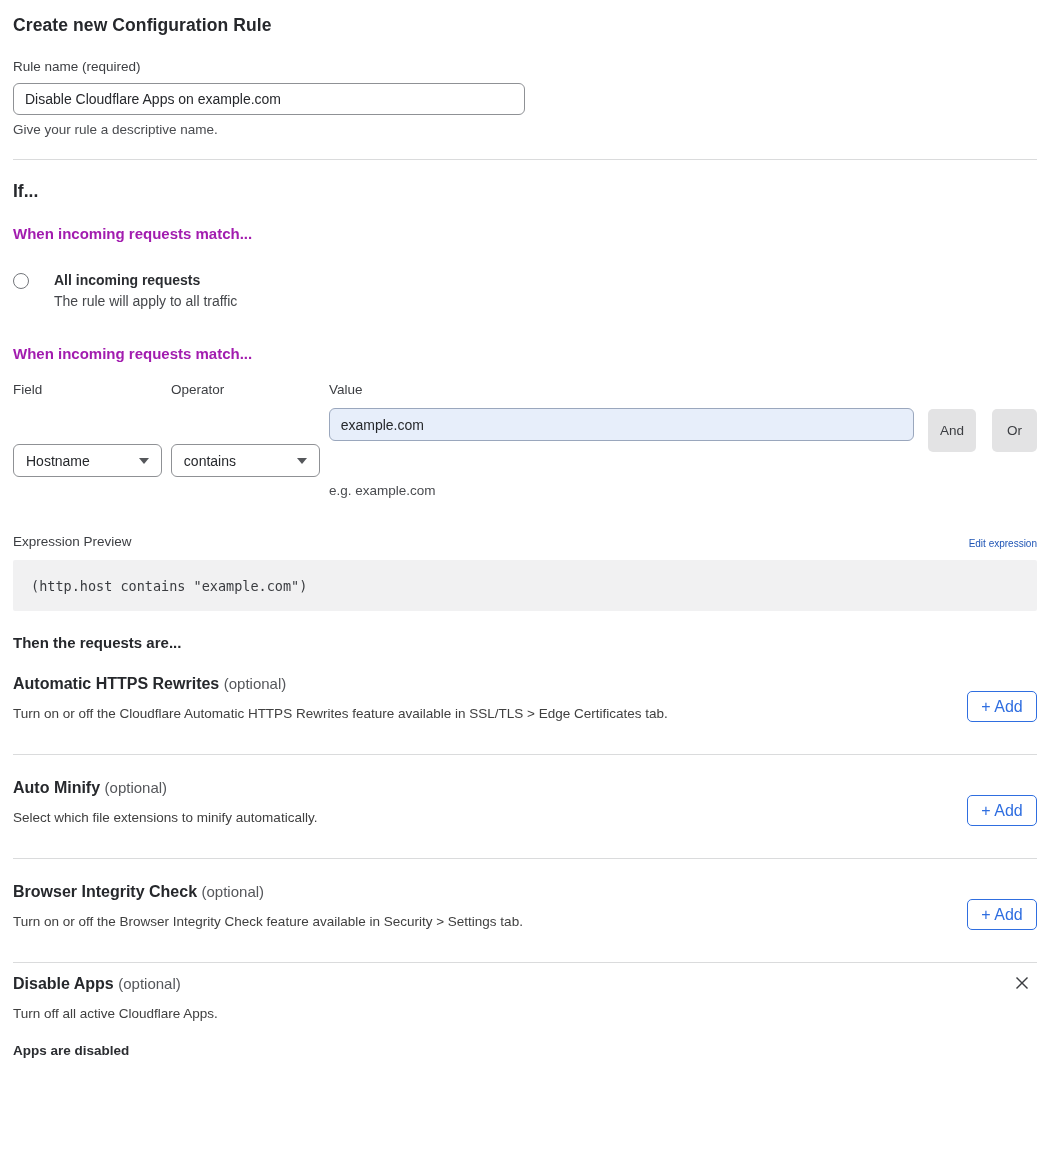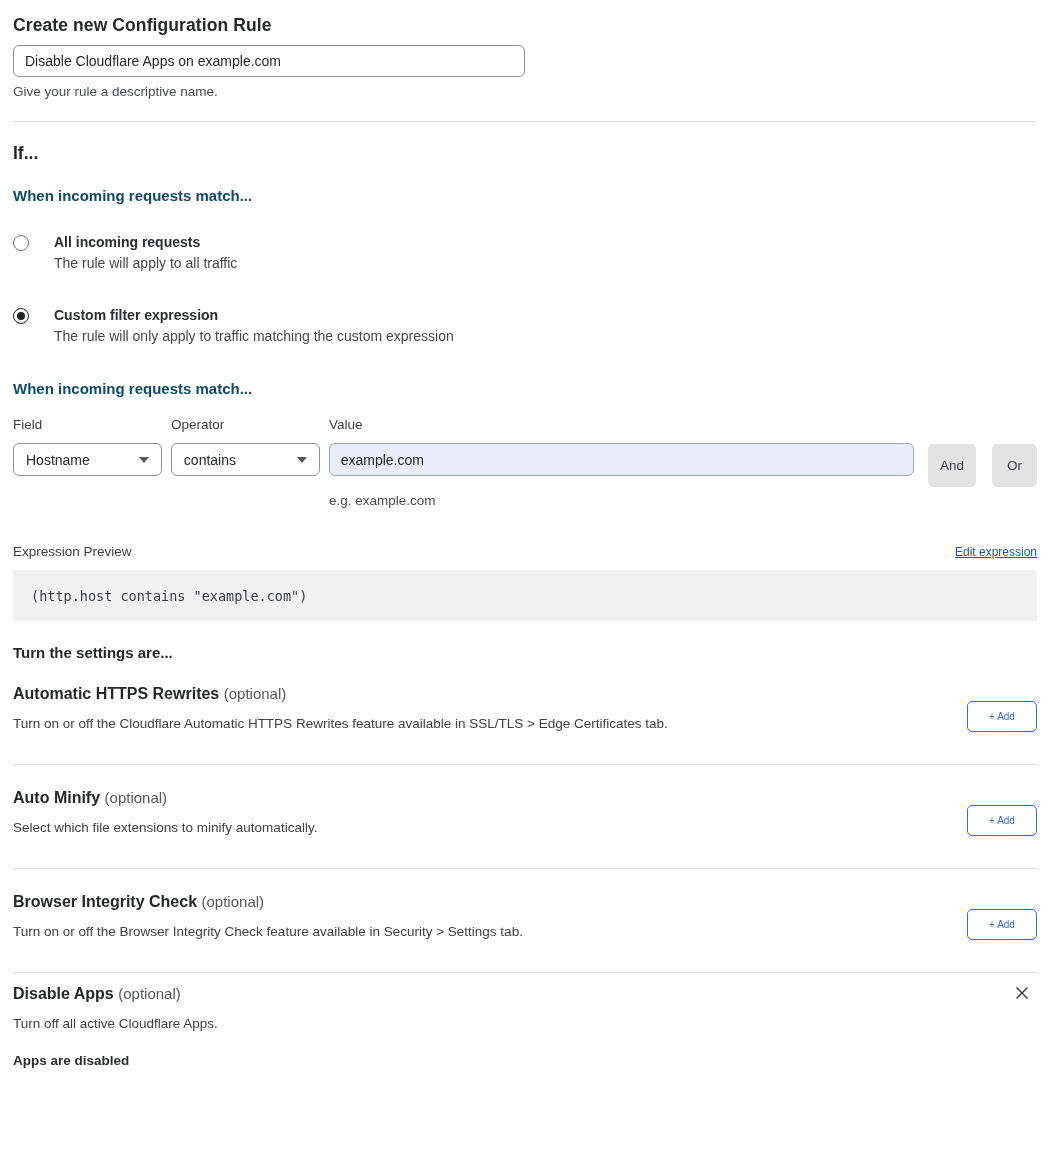--- a/index.html
+++ b/index.html
@@ -55,21 +55,21 @@
   .if-heading {
     margin-top: 21px;
     font-size: 17.5px;
     font-weight: 700;
     color: #26282c;
   }
   .match-heading {
     margin-top: 23px;
     font-size: 15px;
     font-weight: 700;
-    color: #0c4a6e;
+    color: #a21caf;
   }
 
   .radio-option { display: flex; margin-top: 30px; cursor: pointer; }
   .radio-option + .radio-option { margin-top: 36px; }
   .radio-circle {
     flex: 0 0 auto;
     width: 16px; height: 16px;
     border: 1.5px solid #73767b;
     border-radius: 50%;
     margin-top: 1px;
@@ -102,20 +102,21 @@
     border-radius: 6px;
     background: #fff;
     display: flex;
     align-items: center;
     justify-content: space-between;
     padding: 0 12px;
     margin-right: 9px;
     font-size: 14px;
     color: #26282c;
     cursor: pointer;
+    margin-top: 36px;
   }
   .chevron-down {
     width: 0; height: 0;
     border-left: 5px solid transparent;
     border-right: 5px solid transparent;
     border-top: 6px solid #55575b;
   }
   .value-input {
     width: 586px; height: 33px;
     border: 1px solid #9aa7bd;
@@ -145,23 +146,22 @@
   .value-hint { margin-top: 6px; margin-left: 316px; font-size: 13.5px; color: #494b4f; }
 
   .preview-header {
     margin-top: 36px;
     display: flex;
     align-items: flex-end;
     justify-content: space-between;
   }
   .preview-label { font-size: 13.5px; color: #3c3e42; }
   .edit-expression-link {
-    font-size: 12px;
+    font-size: 10px;
     color: #1f55b5;
-    text-decoration: underline;
     cursor: pointer;
   }
   .code-block {
     margin-top: 11px;
     height: 51px;
     background: #f1f1f2;
     border-radius: 2px;
     display: flex;
     align-items: center;
     padding: 0 18px;
@@ -187,21 +187,21 @@
   .setting-row .divider { margin-top: 33px; }
   .add-button {
     position: absolute;
     right: 0;
     top: 16px;
     width: 70px; height: 31px;
     background: #fff;
     border: 1px solid #2f6ee0;
     border-radius: 5px;
     color: #2f6ee0;
-    font-size: 10px;
+    font-size: 16px;
     font-family: "Liberation Sans", sans-serif;
     cursor: pointer;
   }
 
   .disable-apps-header {
     margin-top: 12px;
     display: flex;
     justify-content: space-between;
     align-items: flex-start;
   }
@@ -216,43 +216,37 @@
   }
   .apps-status { margin-top: 22px; font-size: 13.5px; font-weight: 700; color: #2b2d31; }
 </style>
 </head>
 <body>
 
 <div class="container">
 
   <h1 class="page-title">Create new Configuration Rule</h1>
 
+  <div class="field-label">Rule name (required)</div>
   <input class="rule-name-input" type="text" value="Disable Cloudflare Apps on example.com" style="">
   <div class="help-text">Give your rule a descriptive name.</div>
 
   <hr class="divider">
 
   <h2 class="if-heading">If...</h2>
   <h3 class="match-heading">When incoming requests match...</h3>
 
   <div class="radio-option">
     <span class="radio-circle"></span>
     <span class="radio-texts">
       <div class="radio-label">All incoming requests</div>
       <div class="radio-desc">The rule will apply to all traffic</div>
     </span>
   </div>
 
-  <div class="radio-option selected">
-    <span class="radio-circle"></span>
-    <span class="radio-texts">
-      <div class="radio-label">Custom filter expression</div>
-      <div class="radio-desc">The rule will only apply to traffic matching the custom expression</div>
-    </span>
-  </div>
 
   <h3 class="match-heading" style="margin-top:36px;">When incoming requests match...</h3>
 
   <div class="builder-labels">
     <div class="col-label col-field-label">Field</div>
     <div class="col-label col-operator-label">Operator</div>
     <div class="col-label">Value</div>
   </div>
 
   <div class="builder-row">
@@ -271,21 +265,21 @@
   <div class="value-hint">e.g. example.com</div>
 
   <div class="preview-header">
     <div class="preview-label">Expression Preview</div>
     <a class="edit-expression-link">Edit expression</a>
   </div>
   <div class="code-block">
     <span class="code-text">(http.host contains "example.com")</span>
   </div>
 
-  <h3 class="settings-heading">Turn the settings are...</h3>
+  <h3 class="settings-heading">Then the requests are...</h3>
 
   <div class="setting-row">
     <div class="setting-title">
       <span class="title-strong">Automatic HTTPS Rewrites</span>
       <span class="optional-tag">(optional)</span>
     </div>
     <div class="setting-desc">Turn on or off the Cloudflare Automatic HTTPS Rewrites feature available in SSL/TLS &gt; Edge Certificates tab.</div>
     <button class="add-button">+ Add</button>
     <hr class="divider">
   </div>

